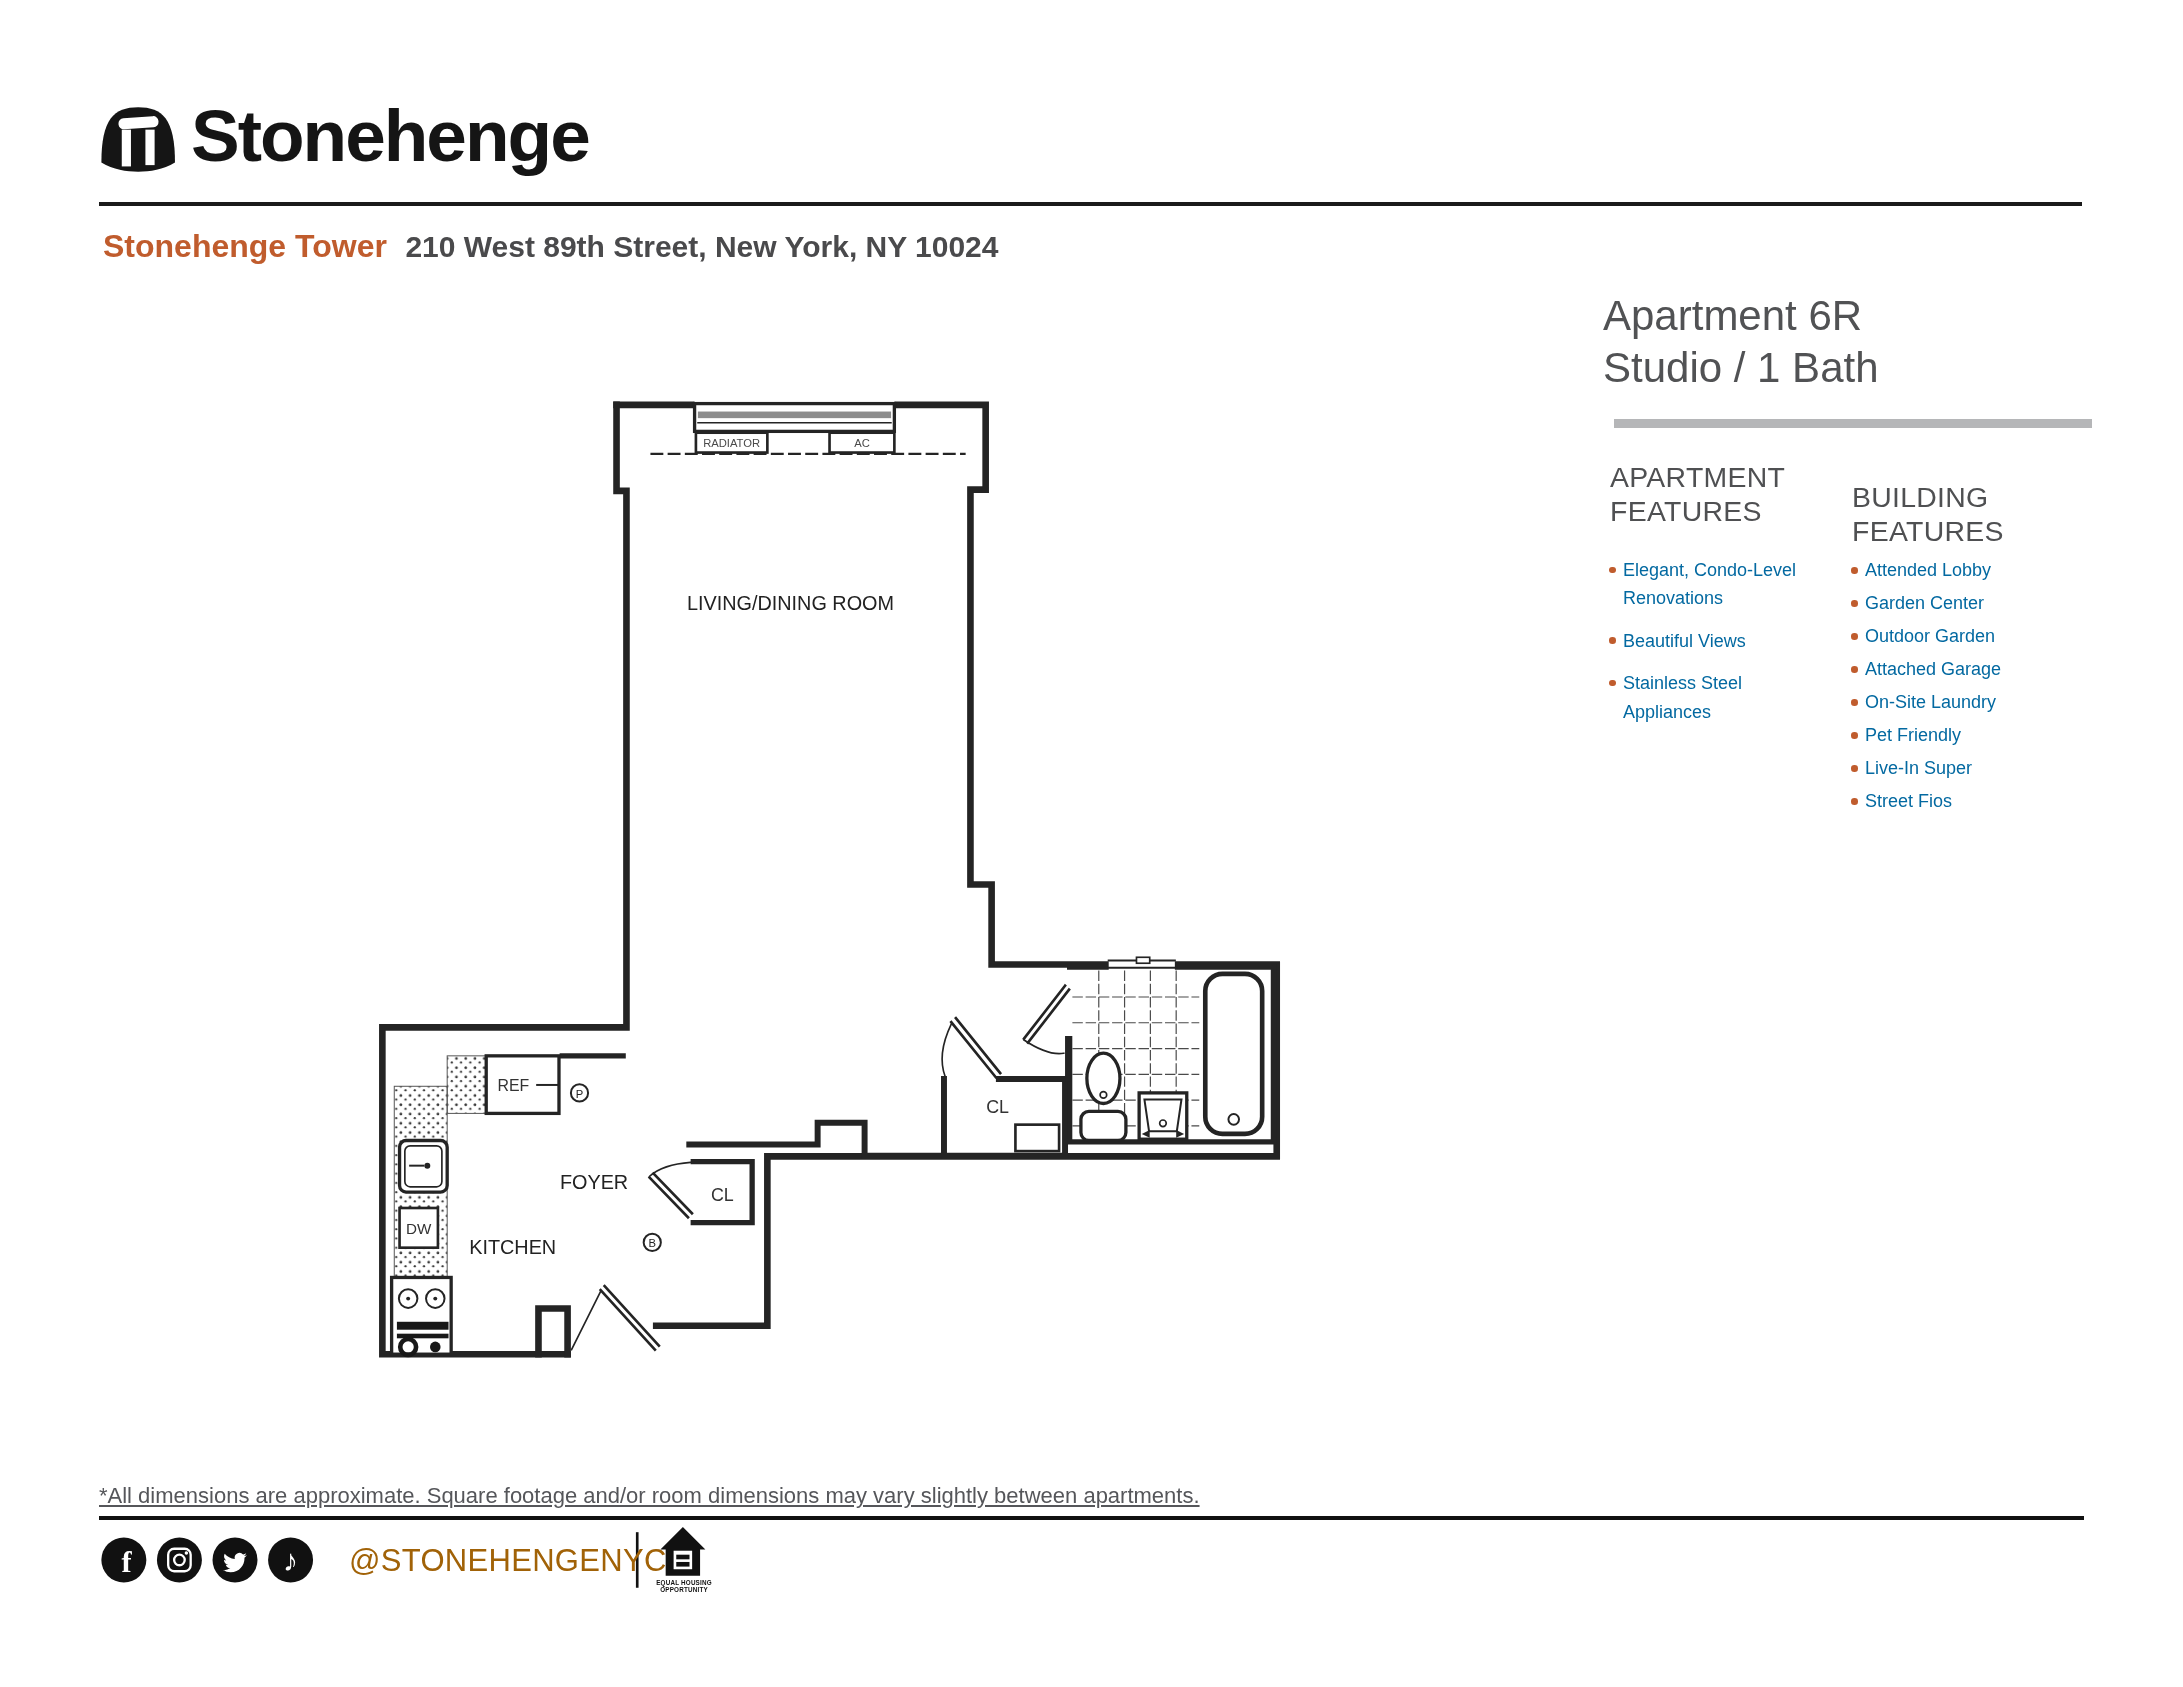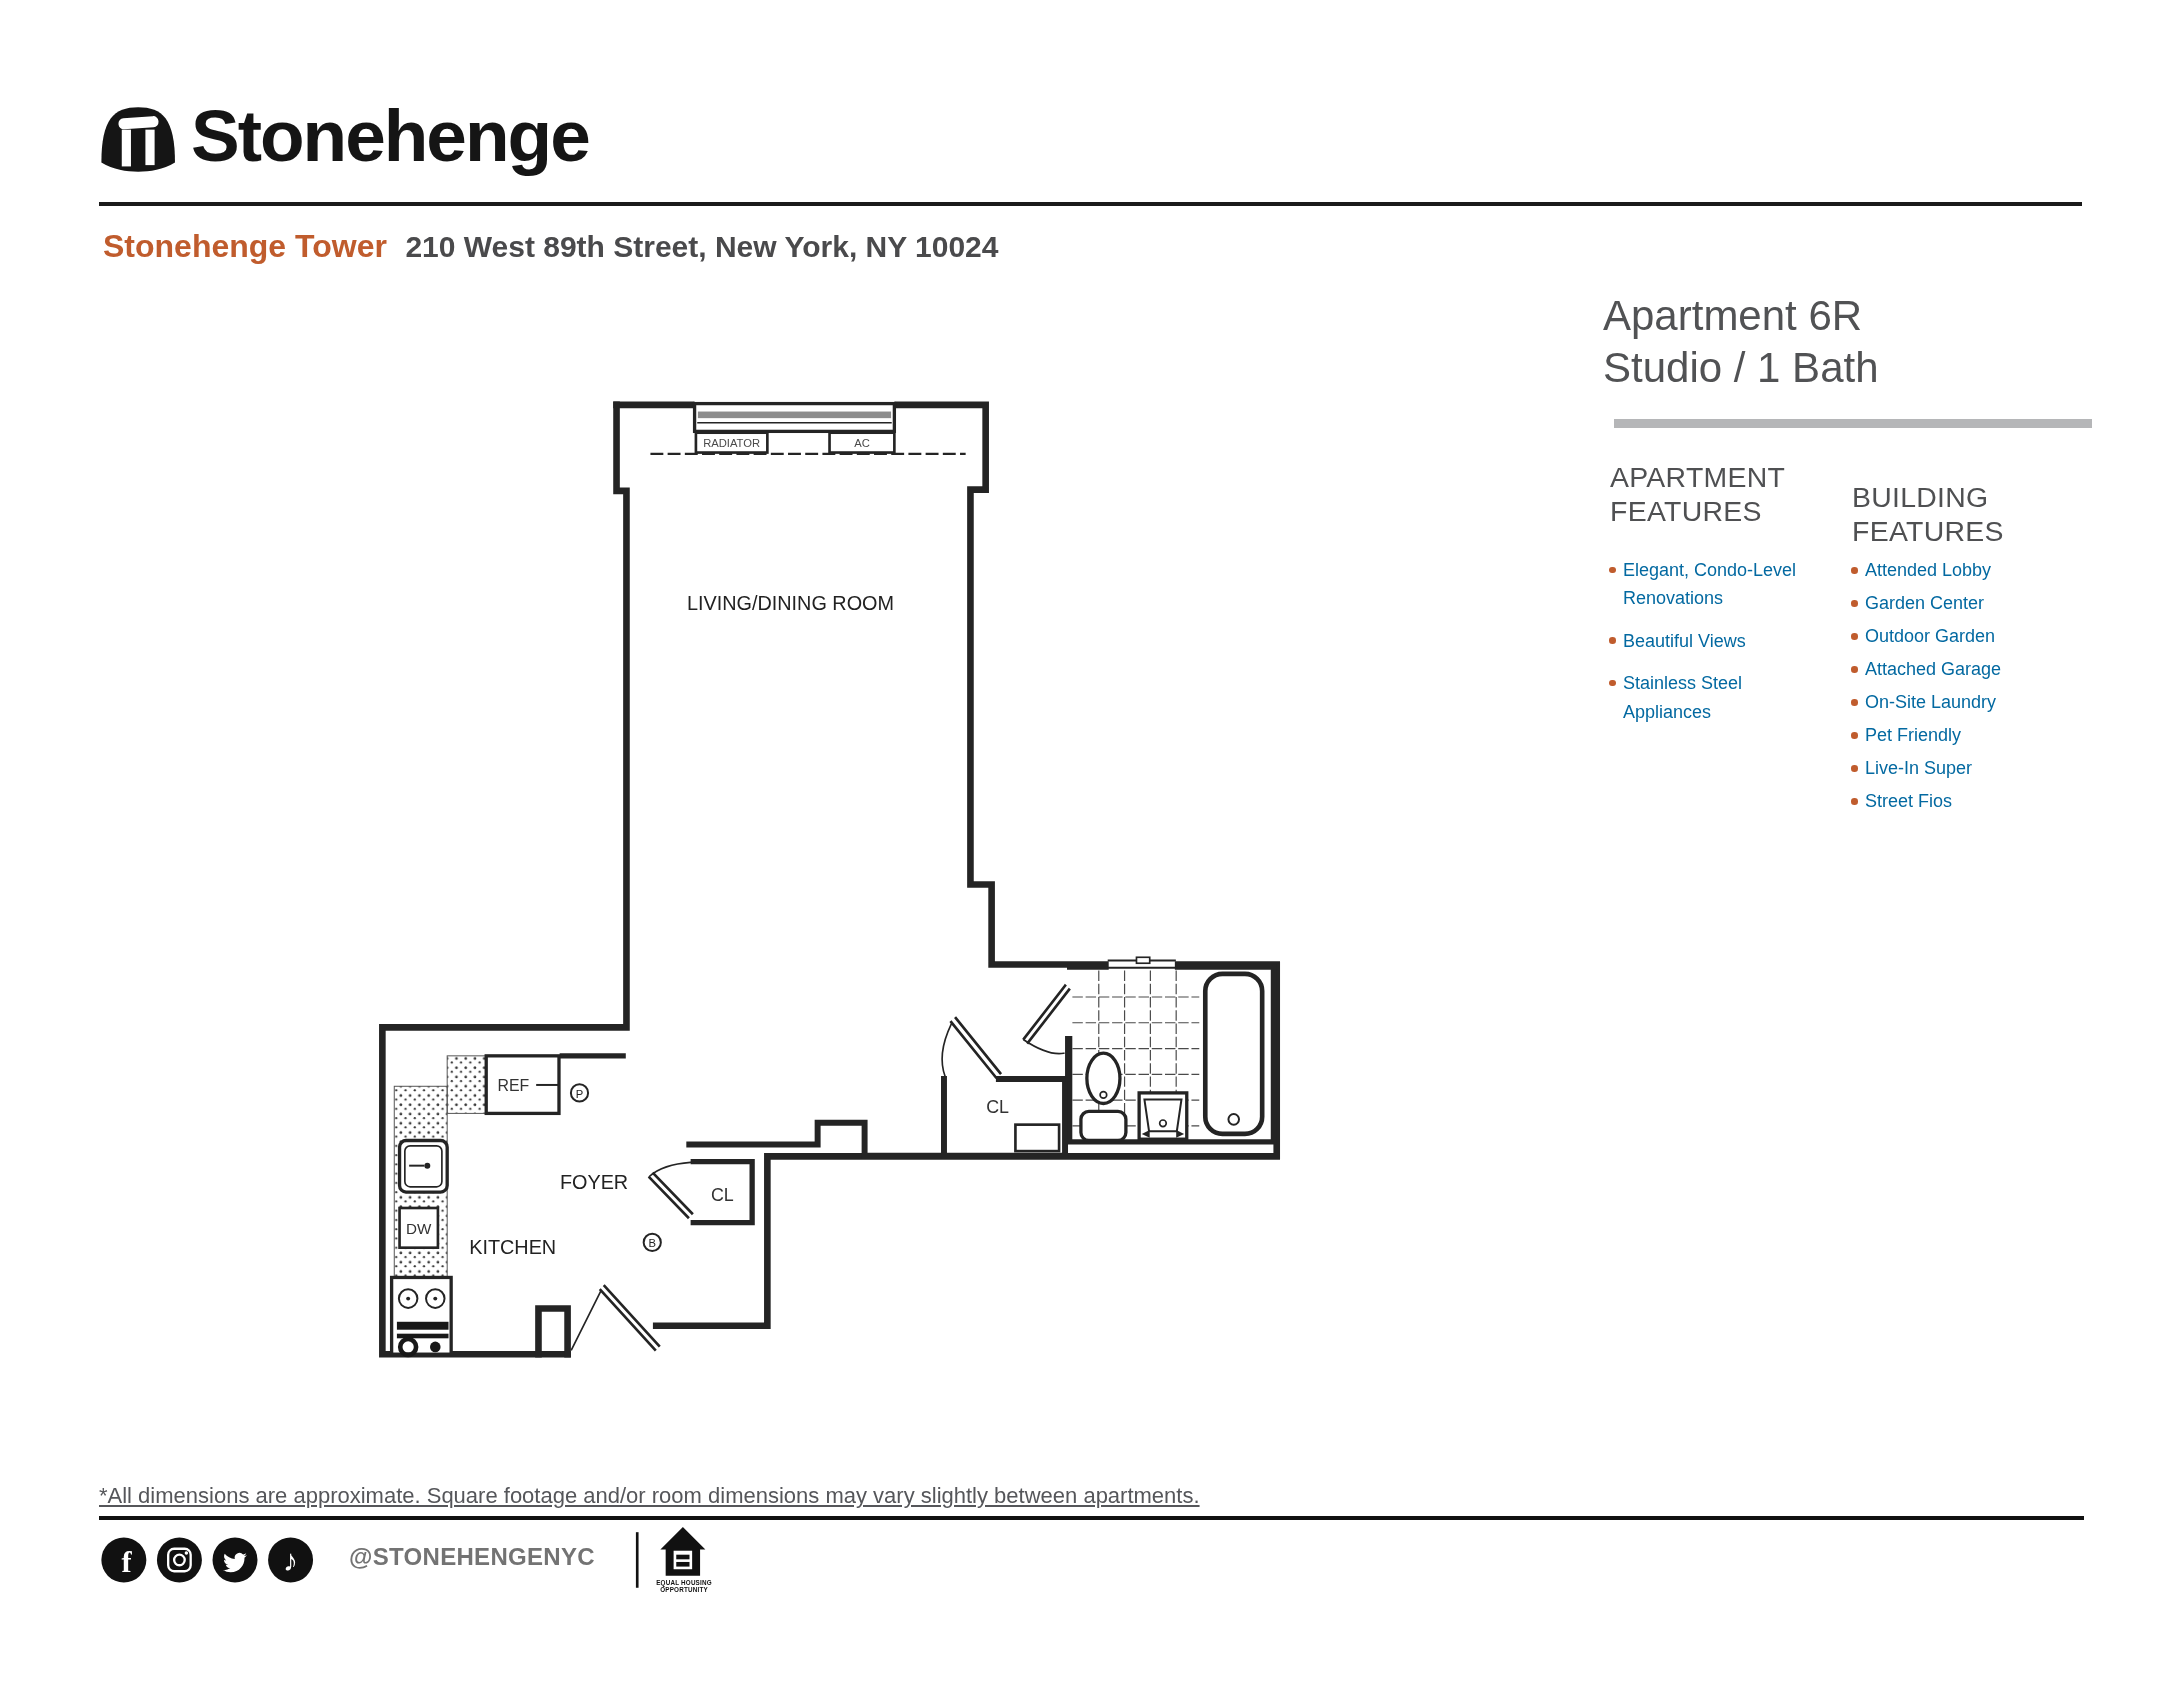--- a/index.html
+++ b/index.html
@@ -32,21 +32,21 @@
     background:#C05C2D;
   }
   .col1-list{left:1623px;top:556px;width:238px;}
   .col1-list .item{line-height:28.4px;margin-bottom:14px;}
   .col2-list{left:1865px;top:554px;width:238px;}
   .col2-list .item{line-height:33px;margin-bottom:0;}
 
   
   .disclaimer{left:99px;top:1483px;font-size:22px;color:#55565A;text-decoration:underline;}
   .bottom-rule{left:99px;top:1516px;width:1985px;height:4px;background:#111111;}
-  .handle{left:349px;top:1543px;font-size:24px;font-weight:700;color:#737373;letter-spacing:0.3px;}
+  .handle{left:349px;top:1543px;font-size:31px;font-weight:400;color:#a16207;letter-spacing:0.3px;}
   .eho-caption{
     left:652px;top:1579px;width:64px;font-size:6.3px;line-height:7px;color:#111;
     text-align:center;font-weight:700;letter-spacing:0.2px;
   }
 </style>
 </head>
 <body>
 
 <svg class="abs" style="left:101px;top:106px" width="77" height="67" viewBox="153 160 116 102">
   <path d="M153,246 C153,180 172,162 209,162 C246,162 265,180 265,246 C247,257 227,260 209,260 C191,260 171,257 153,246 Z" fill="#151515"></path>

